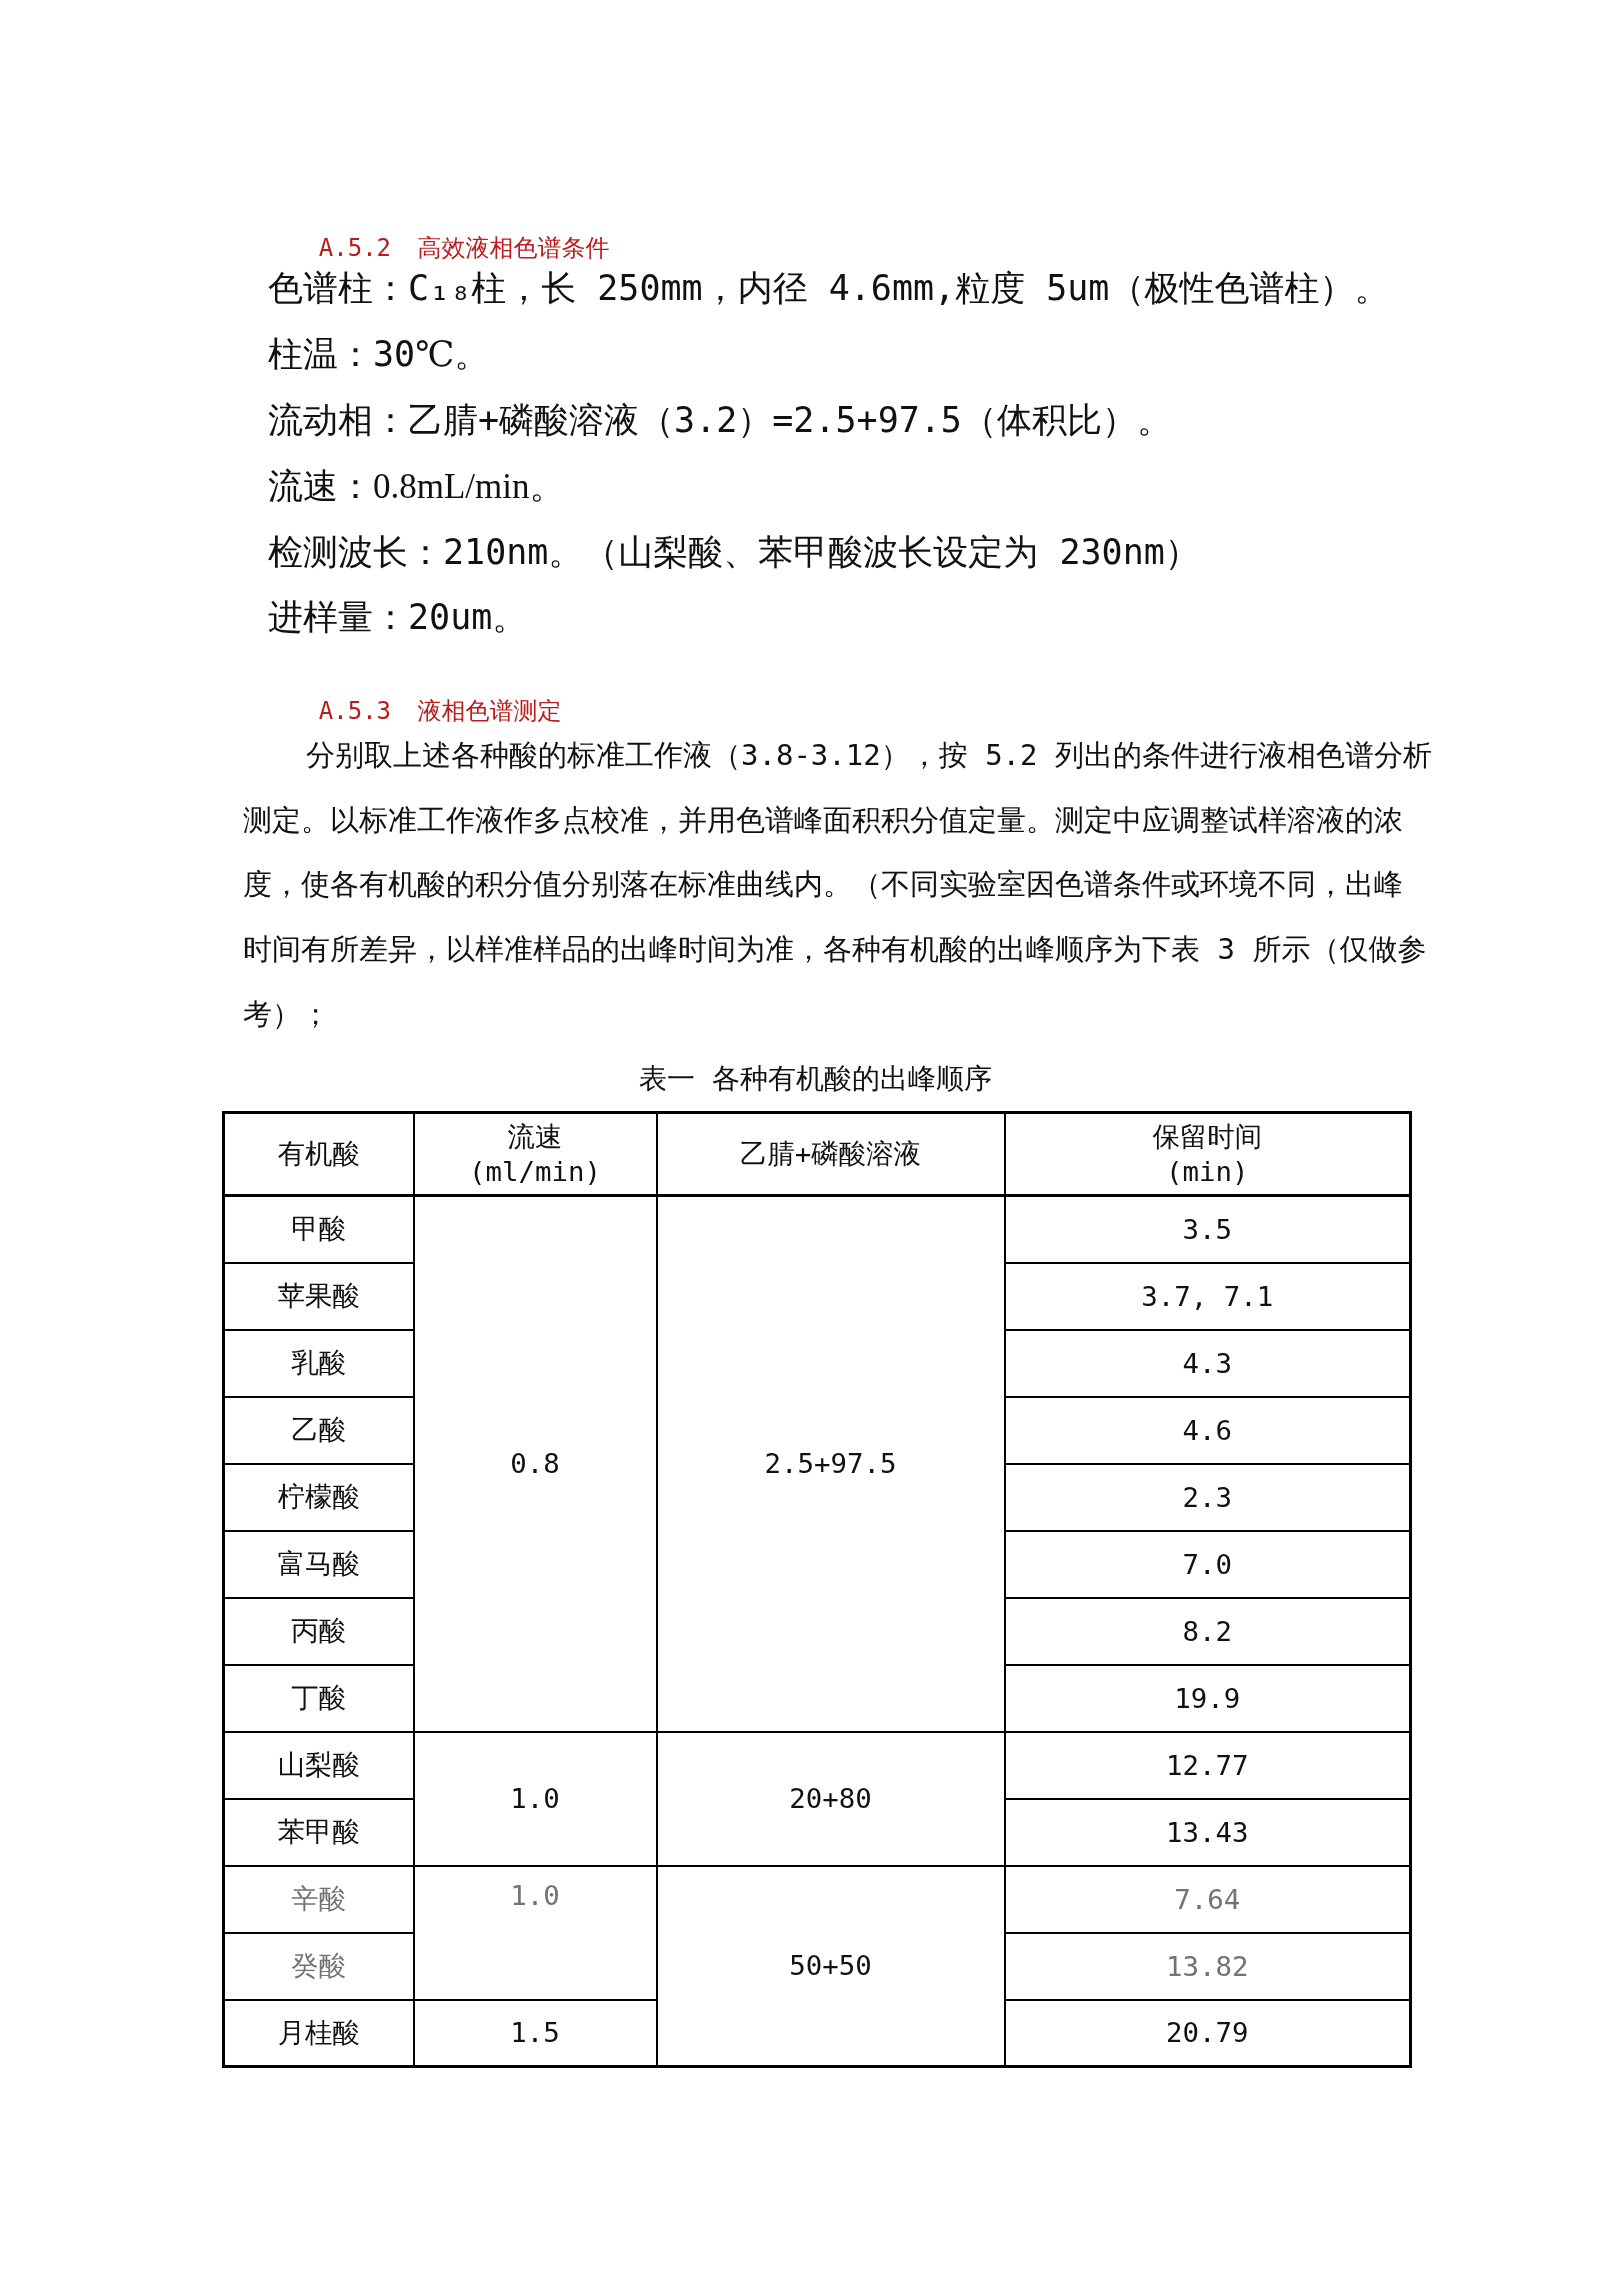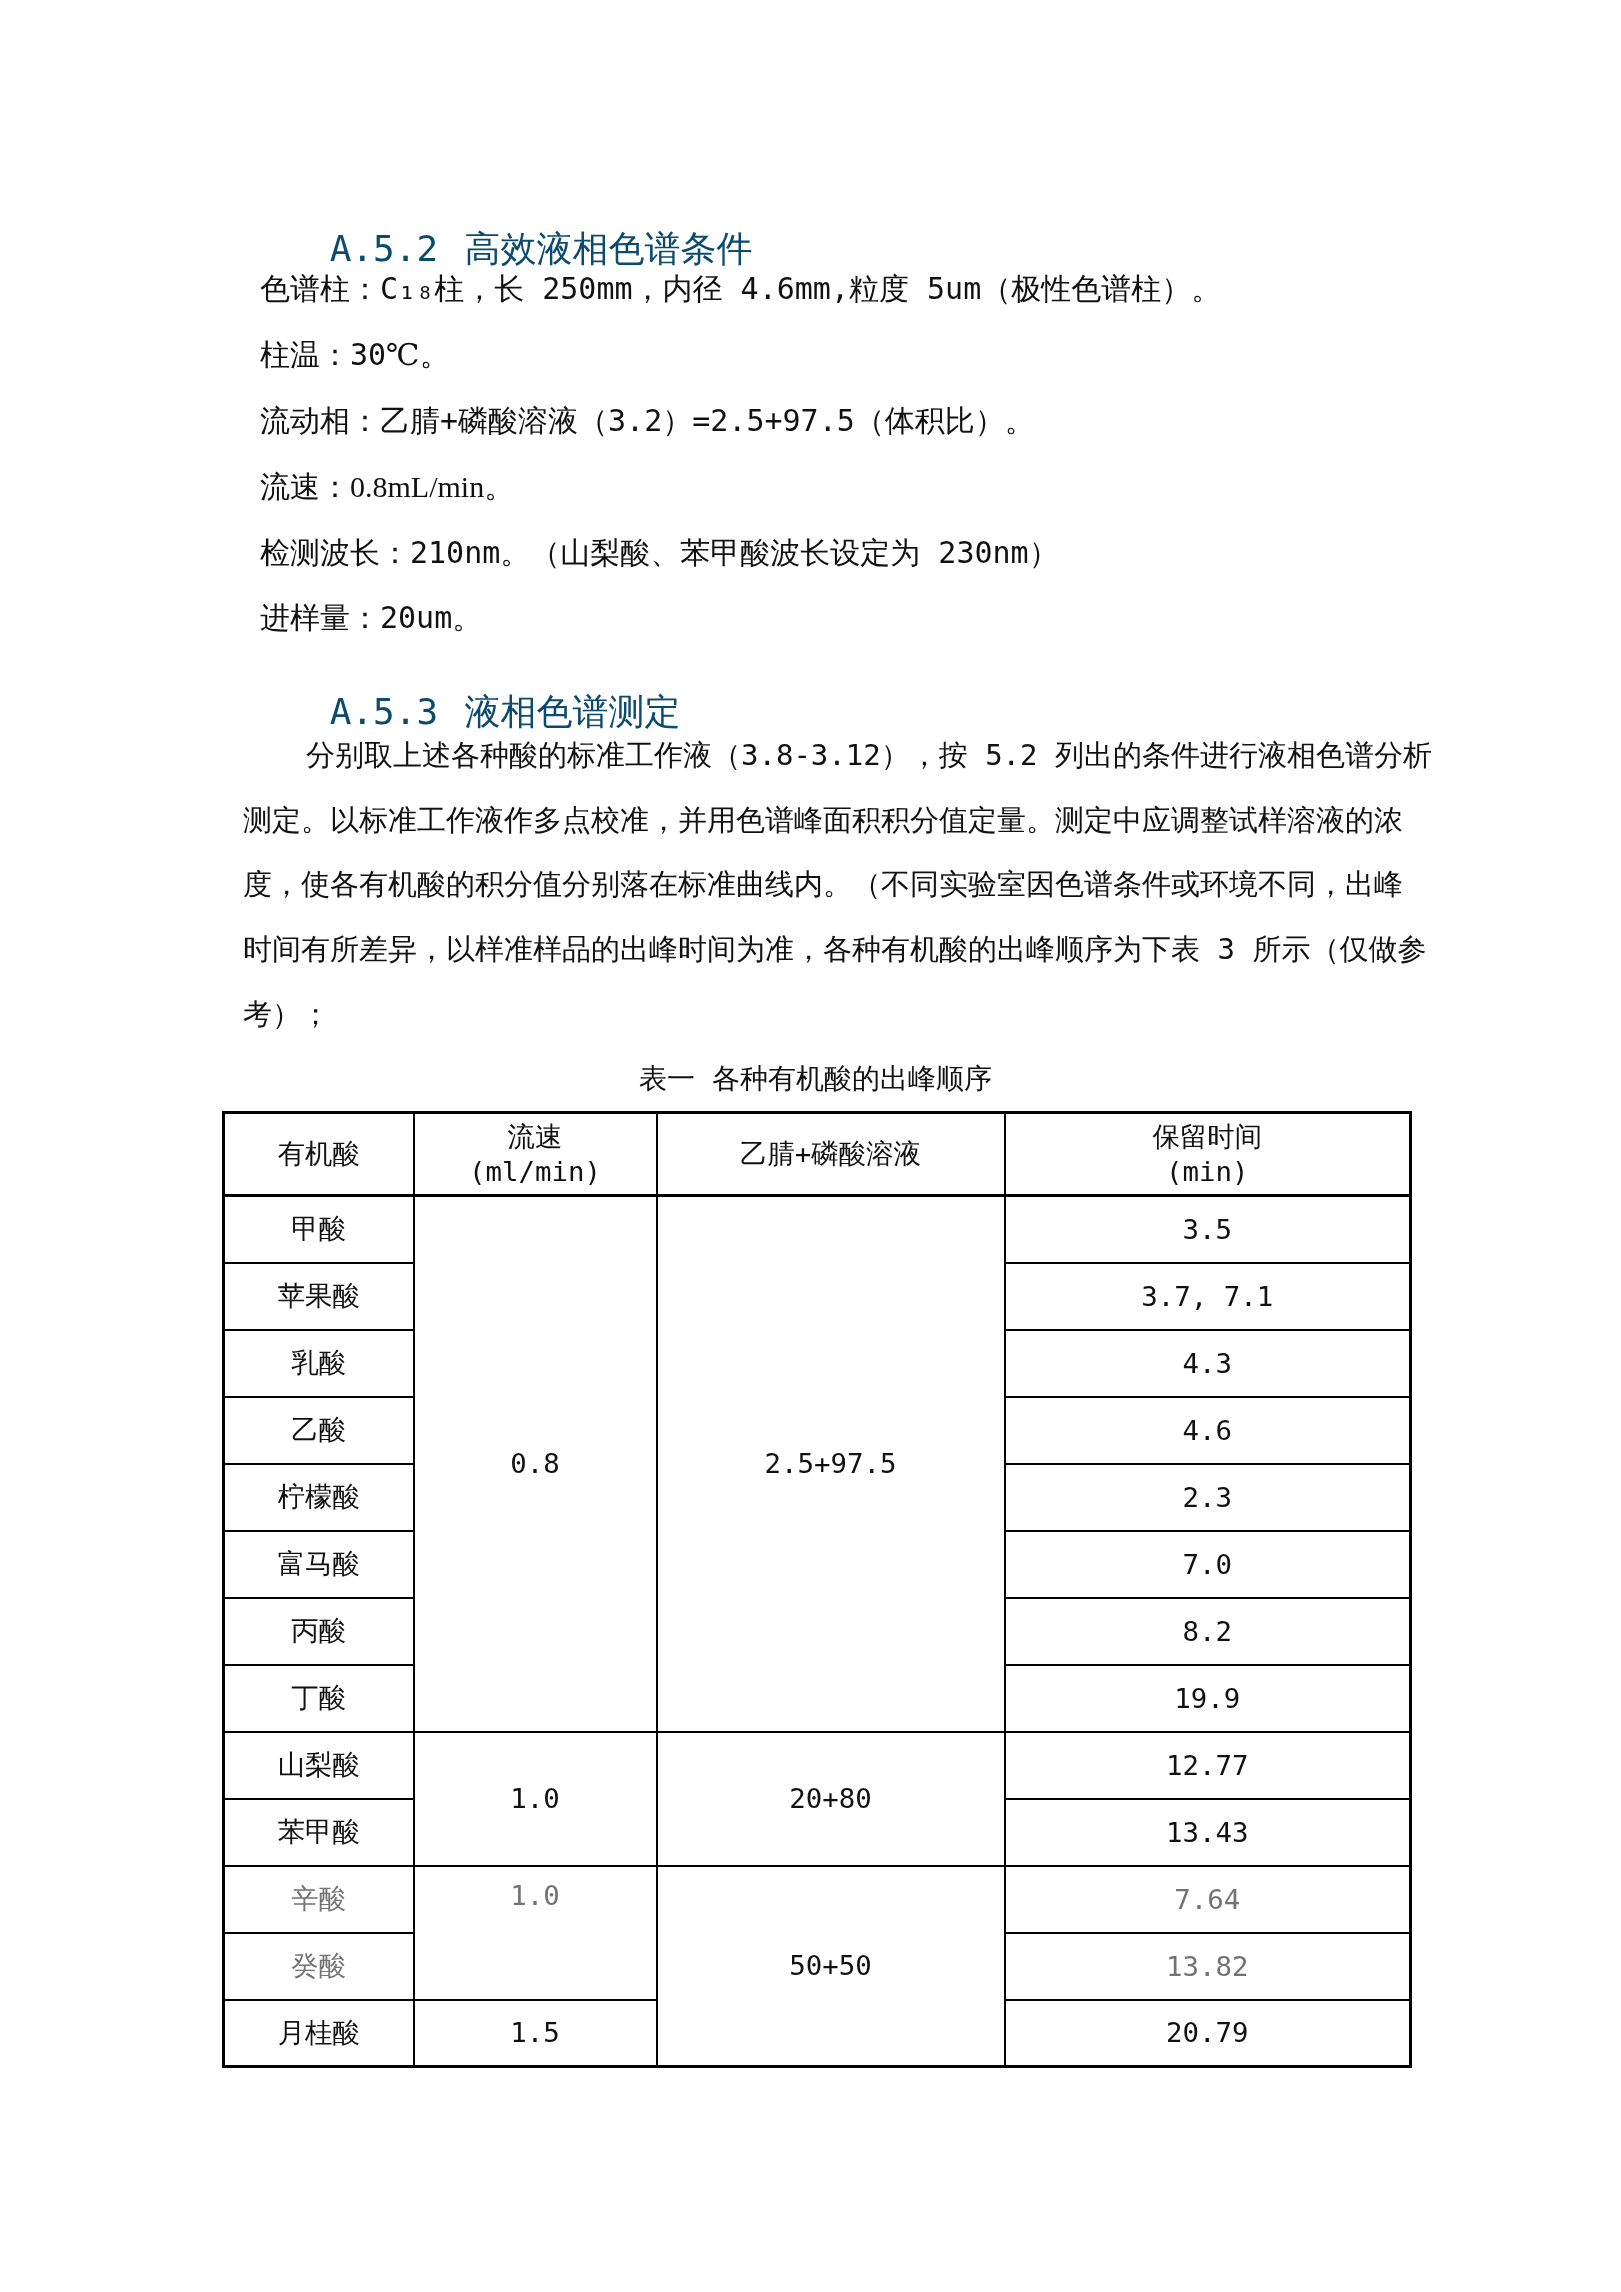--- a/index.html
+++ b/index.html
@@ -8,29 +8,29 @@
     position: relative;
     width: 1621px;
     height: 2293px;
     background: #ffffff;
     font-family: "DejaVu Sans Mono", "DejaVu Serif", monospace;
     color: #111111;
     overflow: hidden;
   }
   .abs { position: absolute; white-space: pre; }
   .heading {
-    left: 243px;
-    font-size: 36px;
+    left: 261px;
+    font-size: 24px;
     line-height: 31px;
-    color: #0c4a6e;
+    color: #b91c1c;
   }
   .heading .sec-title { margin-left: 26.5px; }
   .cond {
-    left: 260px;
-    font-size: 30px;
+    left: 268px;
+    font-size: 35px;
     line-height: 31px;
   }
   .par {
     left: 243px;
     font-size: 29px;
     line-height: 31px;
   }
   .par.indent { text-indent: 63px; }
   .table-caption {
     left: 222px;

